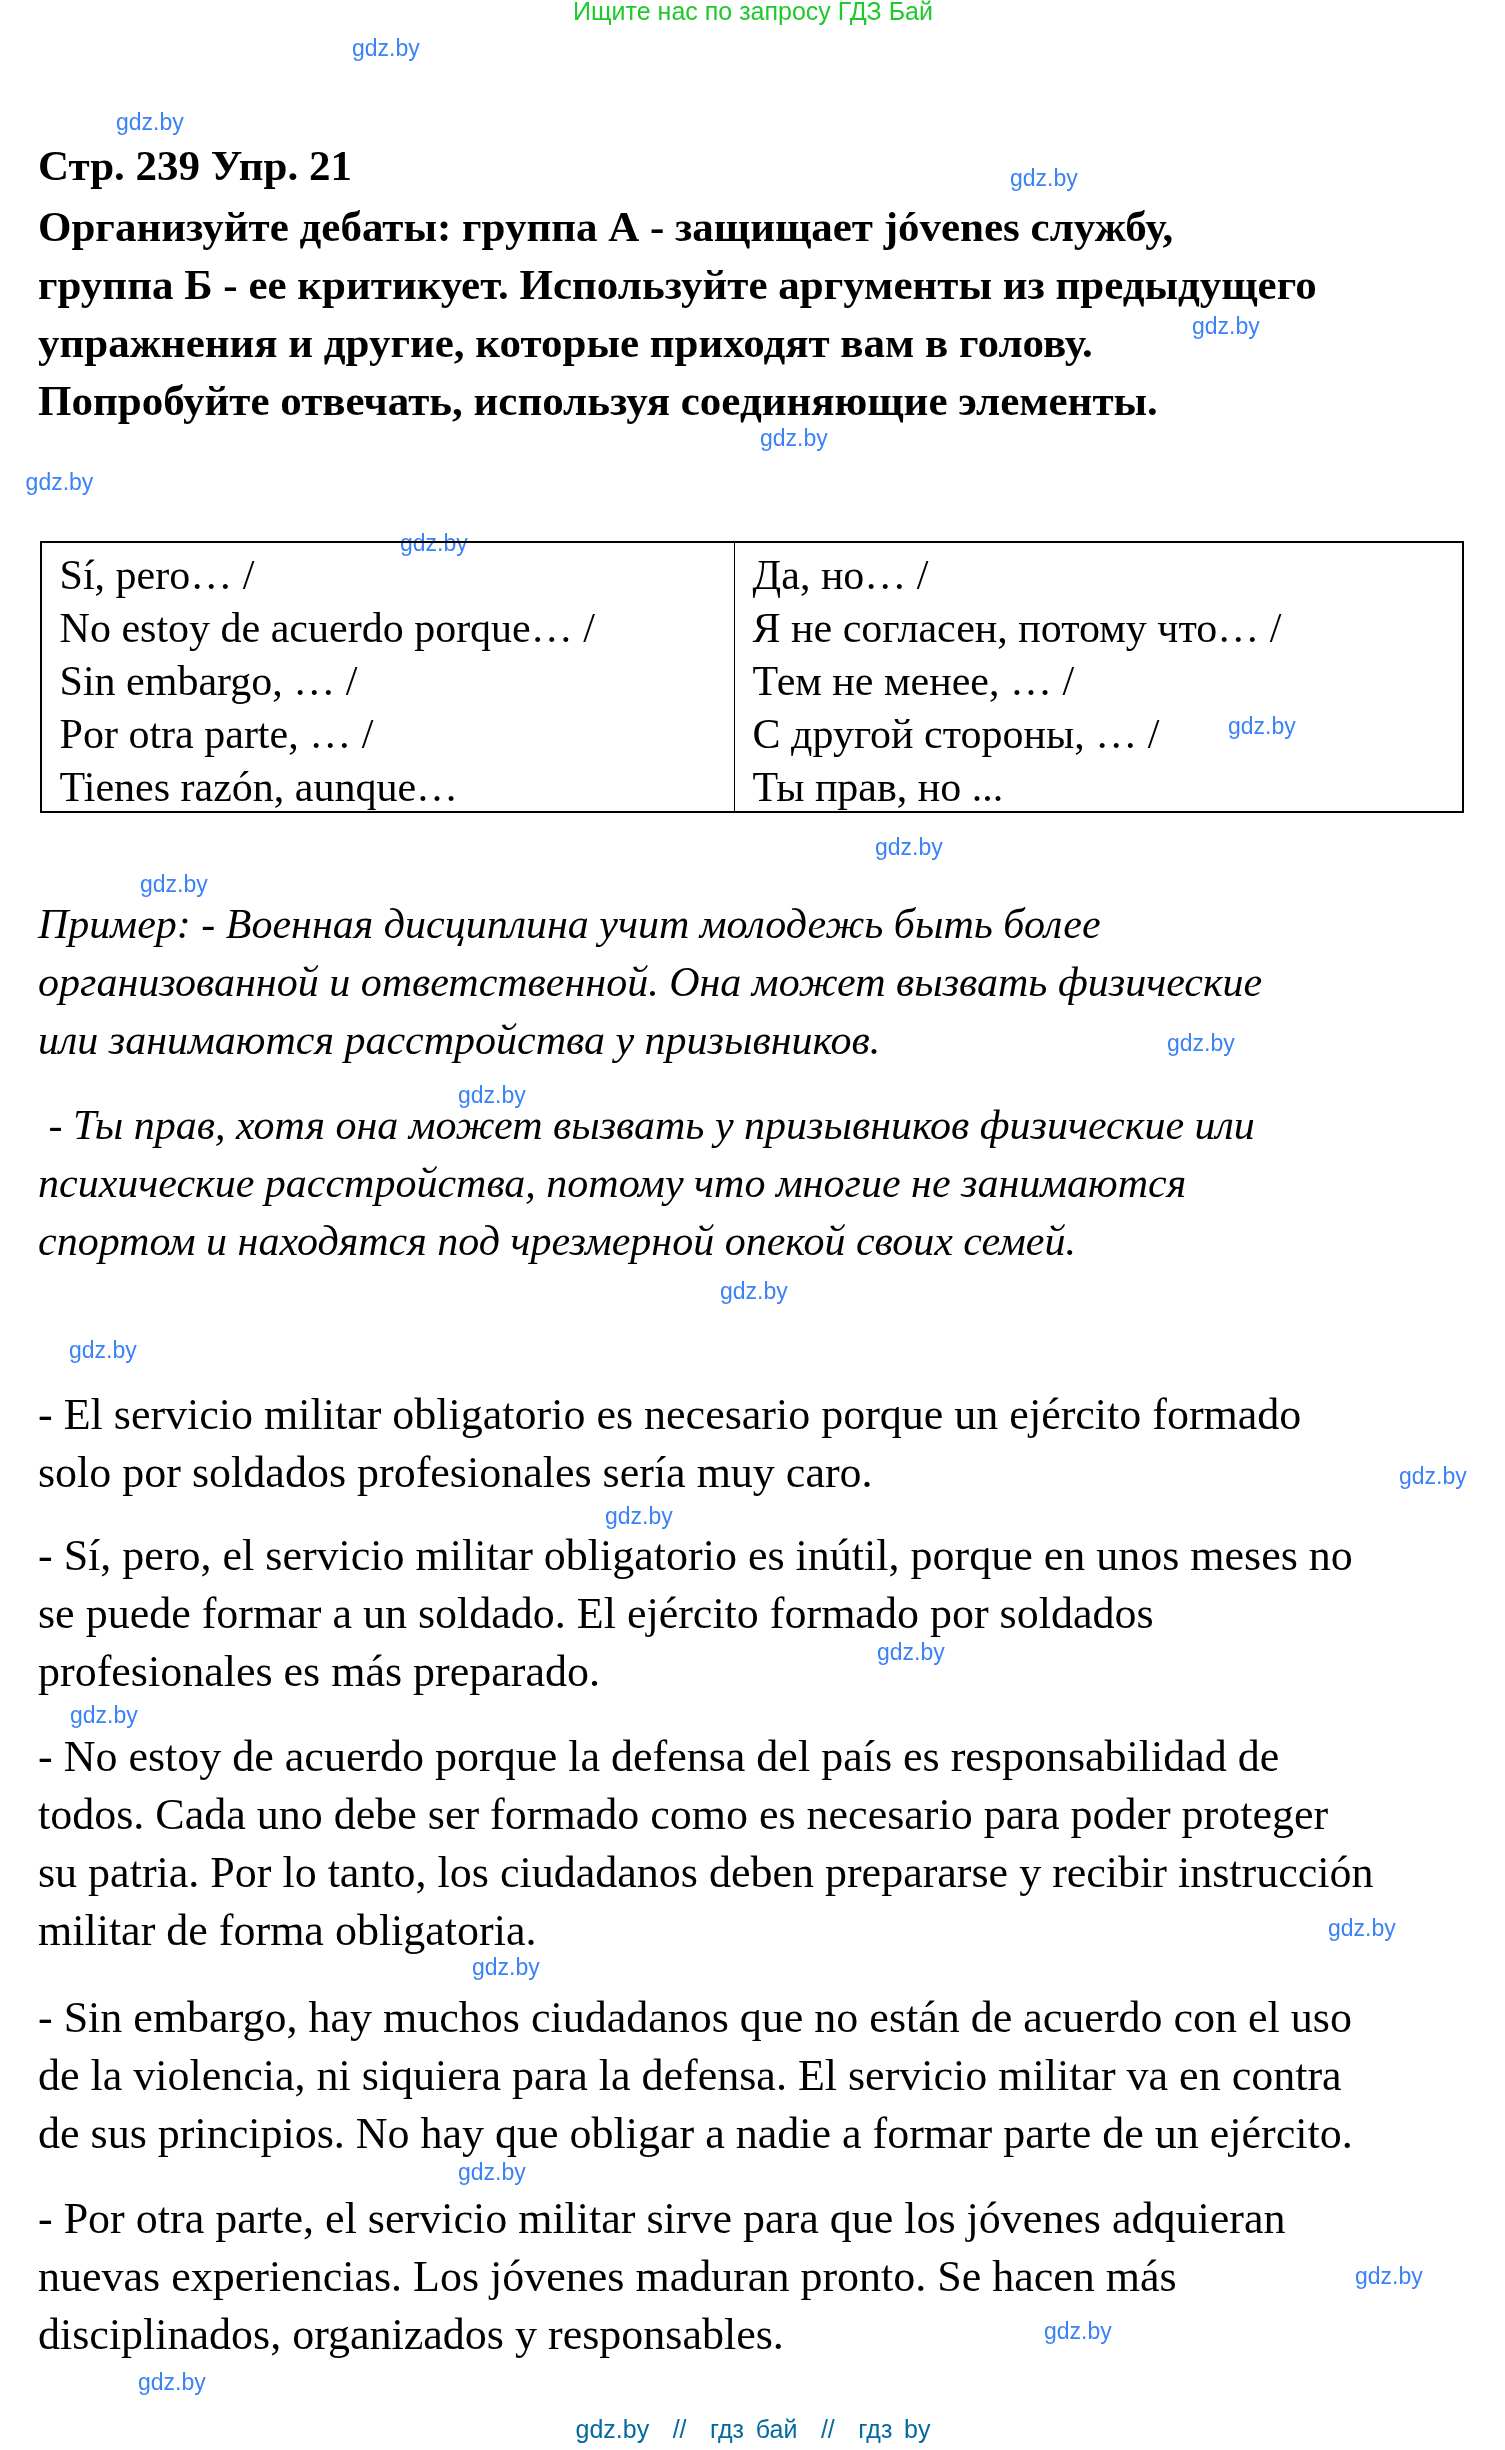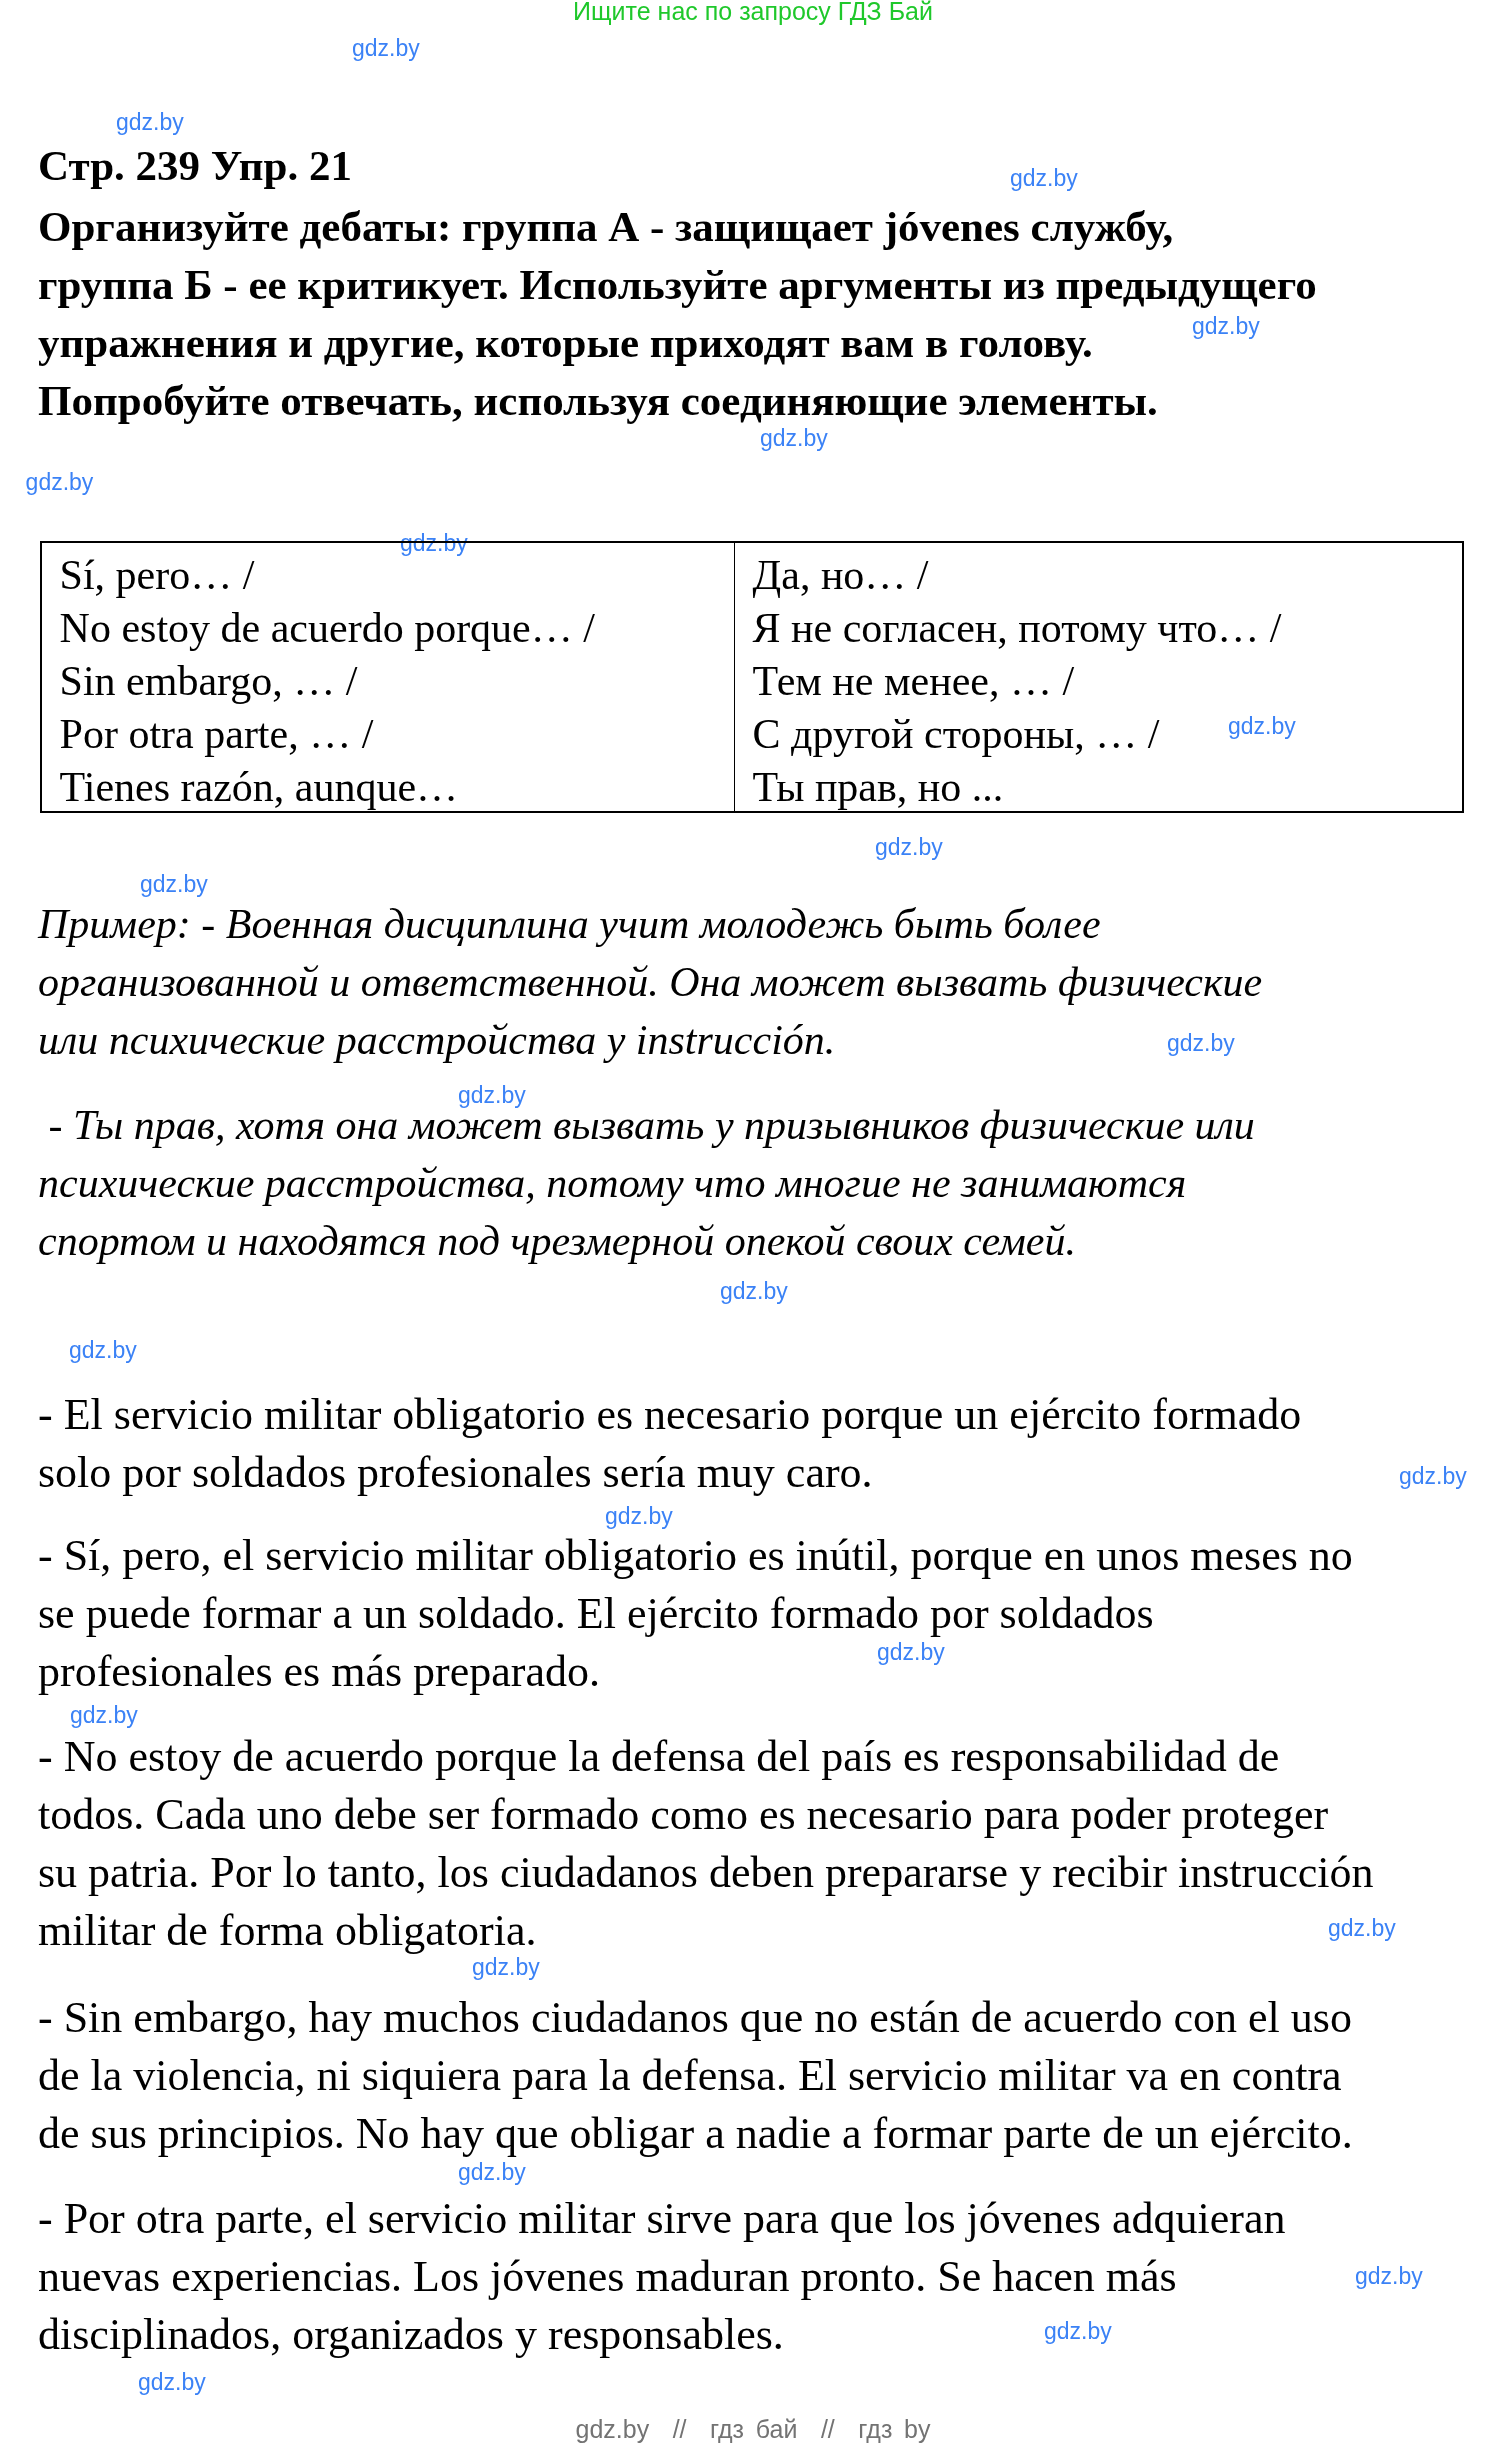--- a/index.html
+++ b/index.html
@@ -8,21 +8,21 @@
     font-family: "Liberation Serif", "DejaVu Serif", serif; color: #000;
   }
   .top-banner {
     position: absolute; top: 0; left: 0; width: 1506px; text-align: center;
     font-family: "Liberation Sans", "DejaVu Sans", sans-serif;
     font-size: 25px; line-height: 29px; color: #1fc82b; top: -3.2px;
   }
   .footer-banner {
     position: absolute; top: 2415px; left: 0; width: 1506px; text-align: center;
     font-family: "Liberation Sans", "DejaVu Sans", sans-serif;
-    font-size: 25px; line-height: 29px; color: #737373;
+    font-size: 25px; line-height: 29px; color: #0369a1;
     word-spacing: 4.8px;
   }
   .wm {
     position: absolute; font-family: "Liberation Sans", "DejaVu Sans", sans-serif;
     font-size: 23px; line-height: 25.6px; color: #3b82f6;
   }
   .title {
     position: absolute; left: 38px; top: 142px; font-weight: bold;
     font-size: 43px; line-height: 48px;
   }
@@ -105,21 +105,21 @@
     <span class="phrase">Я не согласен, потому что… /</span>
     <span class="phrase">Тем не менее, … /</span>
     <span class="phrase">С другой стороны, … /</span>
     <span class="phrase">Ты прав, но ...</span>
   </div>
 </div>
 
 <div class="example">
   <span class="line">Пример: - Военная дисциплина учит молодежь быть более</span>
   <span class="line">организованной и ответственной. Она может вызвать физические</span>
-  <span class="line">или психические расстройства у instrucción.</span>
+  <span class="line">или занимаются расстройства у призывников.</span>
 </div>
 
 <div class="reply">
   <span class="line" style="white-space:pre"> - Ты прав, хотя она может вызвать у призывников физические или</span>
   <span class="line">психические расстройства, потому что многие не занимаются</span>
   <span class="line">спортом и находятся под чрезмерной опекой своих семей.</span>
 </div>
 
 <div class="dialog" style="top:1386px">
   <span class="line">- El servicio militar obligatorio es necesario porque un ejército formado</span>

